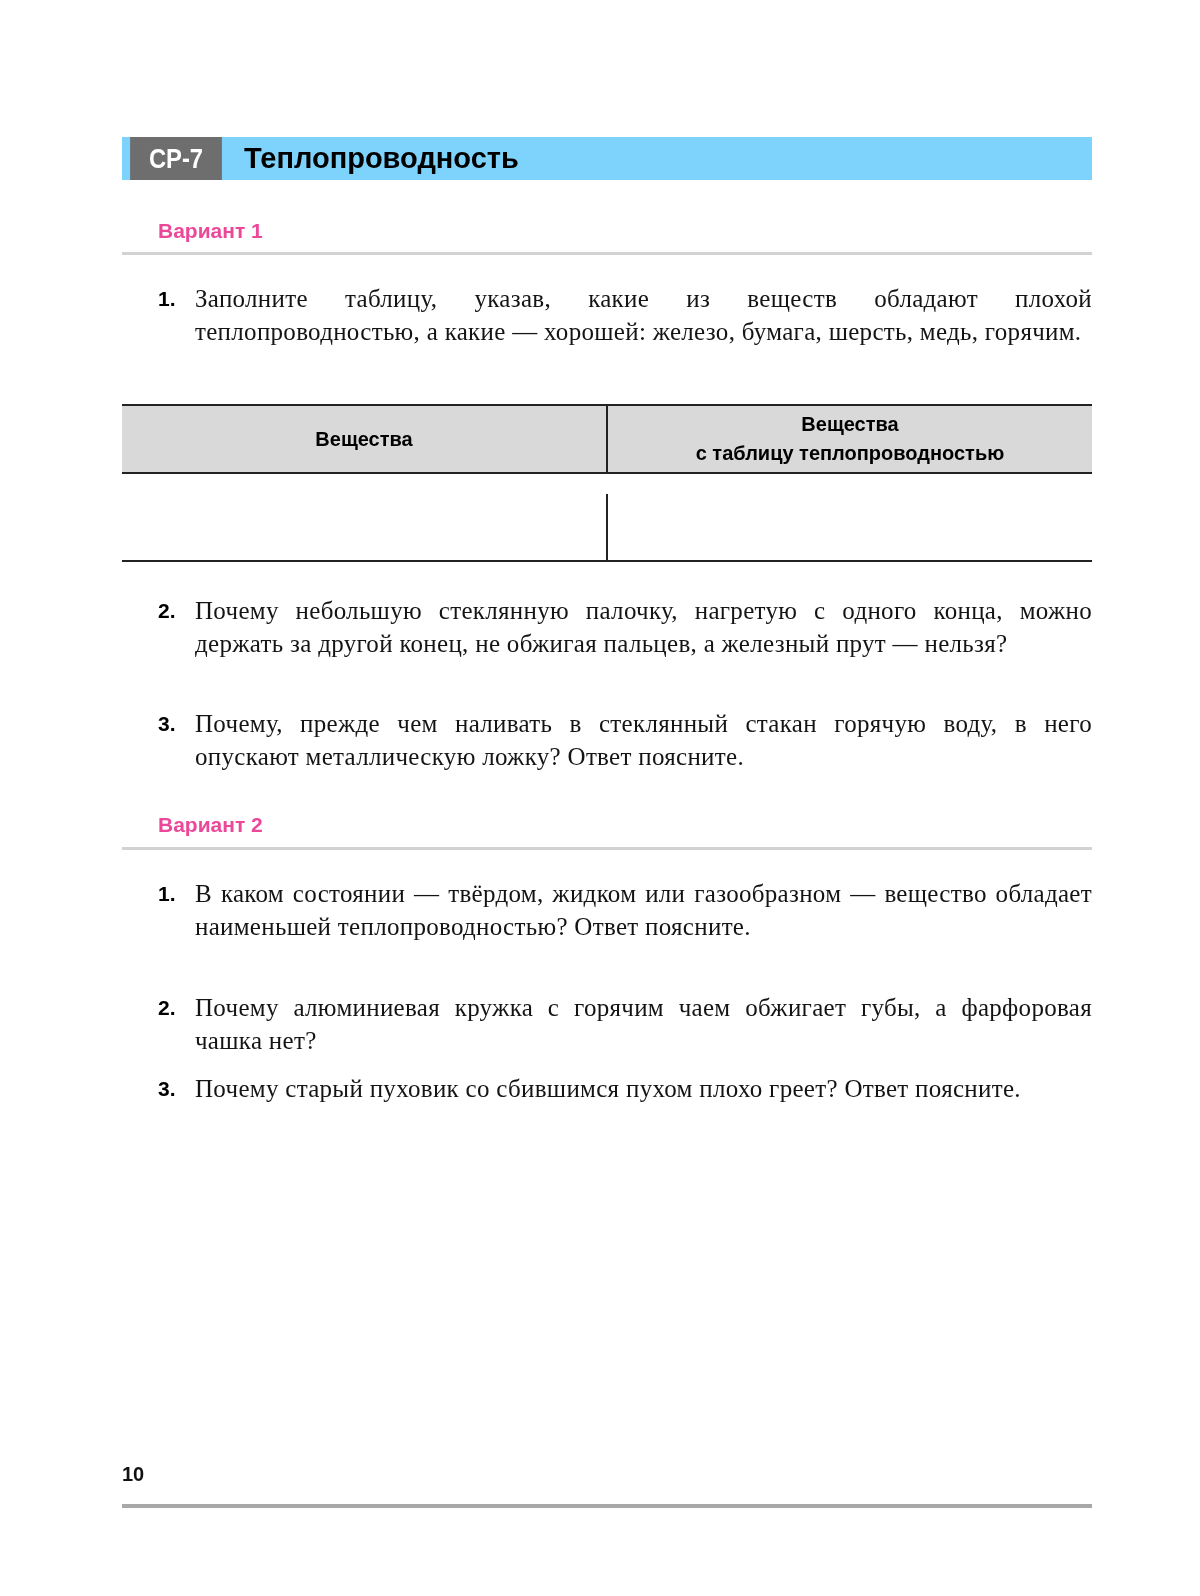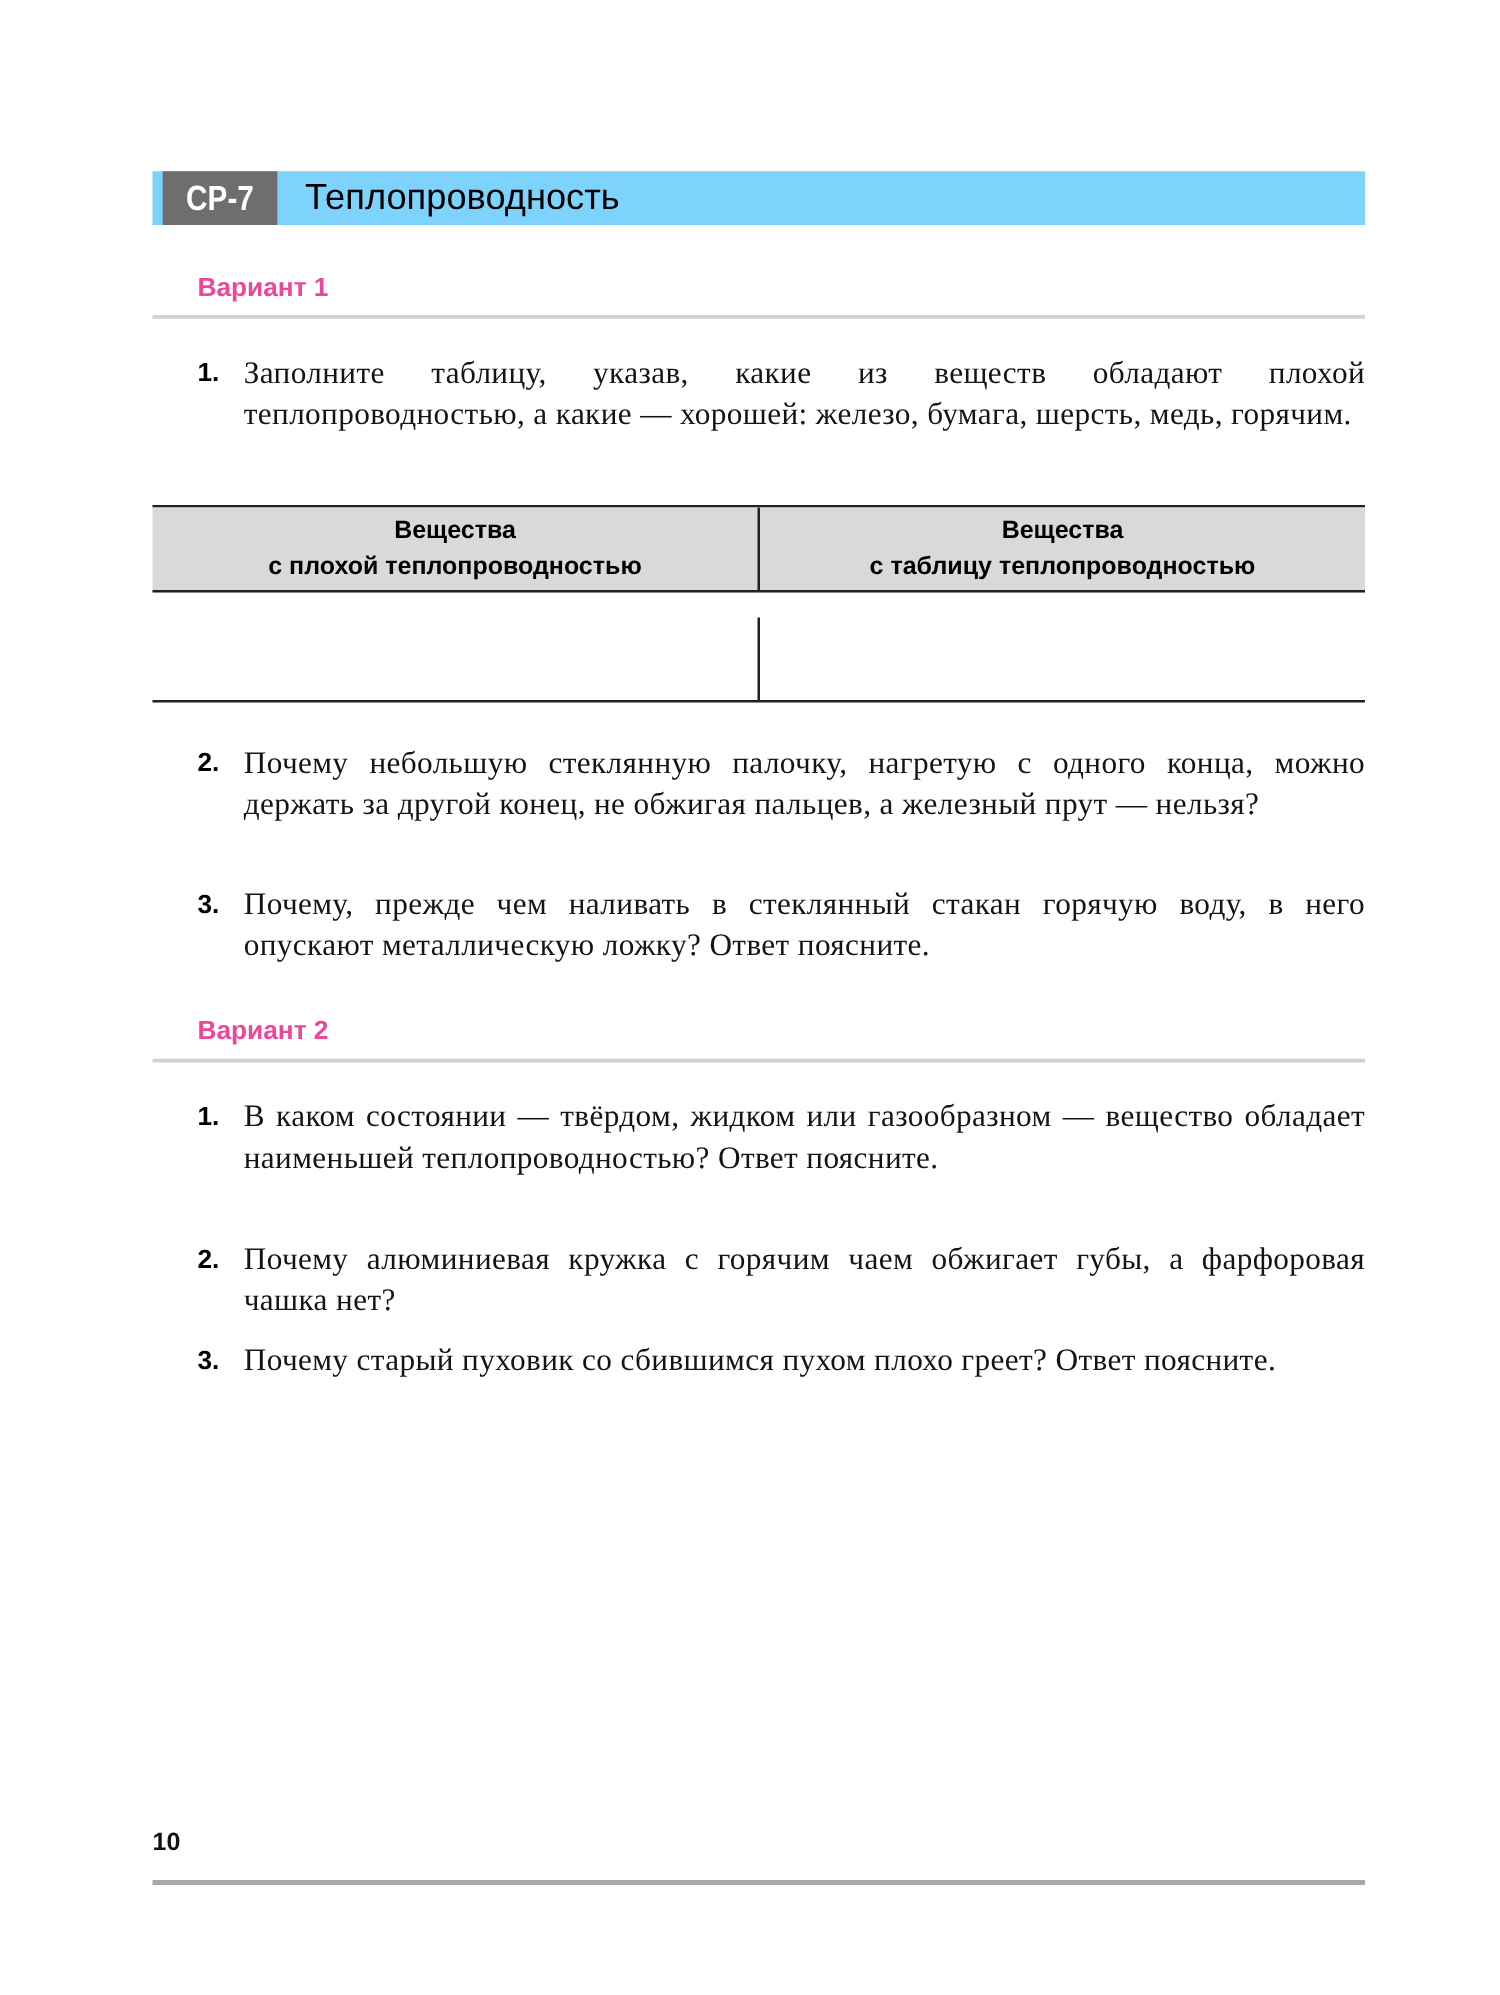--- a/index.html
+++ b/index.html
@@ -12,21 +12,21 @@
   }
   .title-code {
     width: 108px; background: #6e6e6e; color: #ffffff;
     font-family: "Liberation Sans", sans-serif; font-weight: bold;
     font-size: 28px; display: flex; align-items: center; justify-content: center;
     letter-spacing: 0px; transform: scaleX(0.85);
     transform-origin: center;
   }
   .title-text {
     padding-left: 14px; display: flex; align-items: center;
-    font-family: "Liberation Sans", sans-serif; font-weight: normal; font-size: 29px; color: #000; text-align: right;
+    font-family: "Liberation Sans", sans-serif; font-weight: bold; font-size: 29px; color: #000; text-align: right;
   }
 
   .variant-heading {
     position: absolute; left: 158px;
     font-family: "Liberation Sans", sans-serif; font-weight: bold; font-size: 21px; color: #ec4899;
     line-height: 24px;
   }
   .rule {
     position: absolute; left: 122px; width: 970px; height: 3px; background: #d2d2d2;
   }
@@ -87,21 +87,20 @@
 
   <div class="task" style="top:282px;">
     <span class="num">1.</span>
     <span class="txt">Заполните таблицу, указав, какие из веществ обладают плохой теплопроводностью, а какие — хорошей: железо, бумага, шерсть, медь, горячим.</span>
   </div>
 
   <div class="tbl">
     <div class="tbl-head">
       <div class="th">
         <span>Вещества</span>
-        <span>с плохой теплопроводностью</span>
       </div>
       <div class="th">
         <span>Вещества</span>
         <span>с таблицу теплопроводностью</span>
       </div>
     </div>
     <div class="tbl-body">
       <div class="td"></div>
       <div class="td"></div>
     </div>

